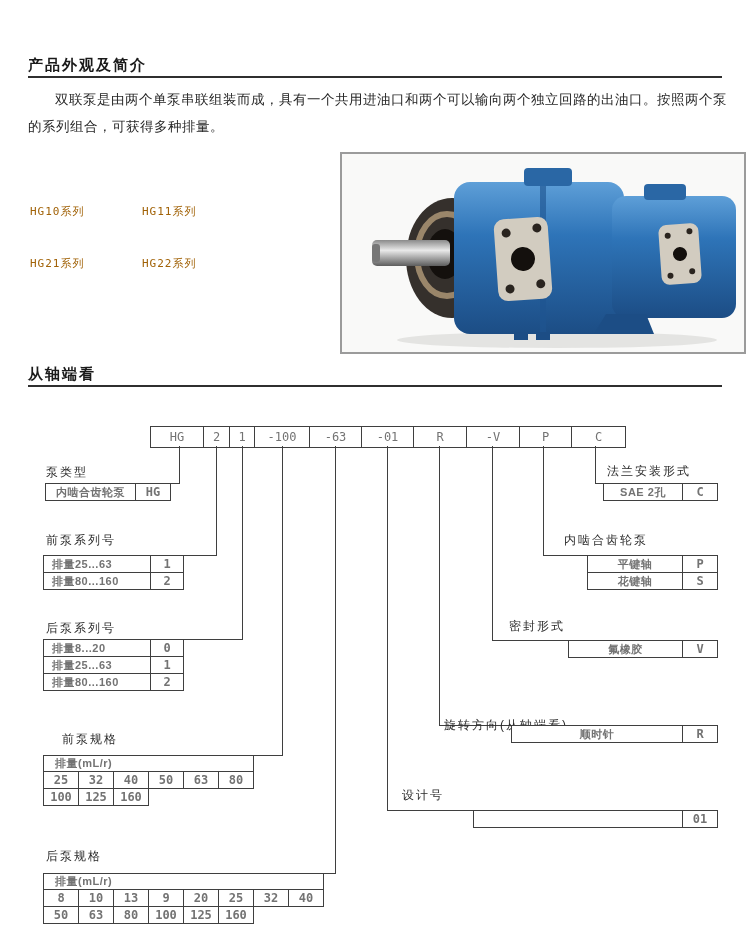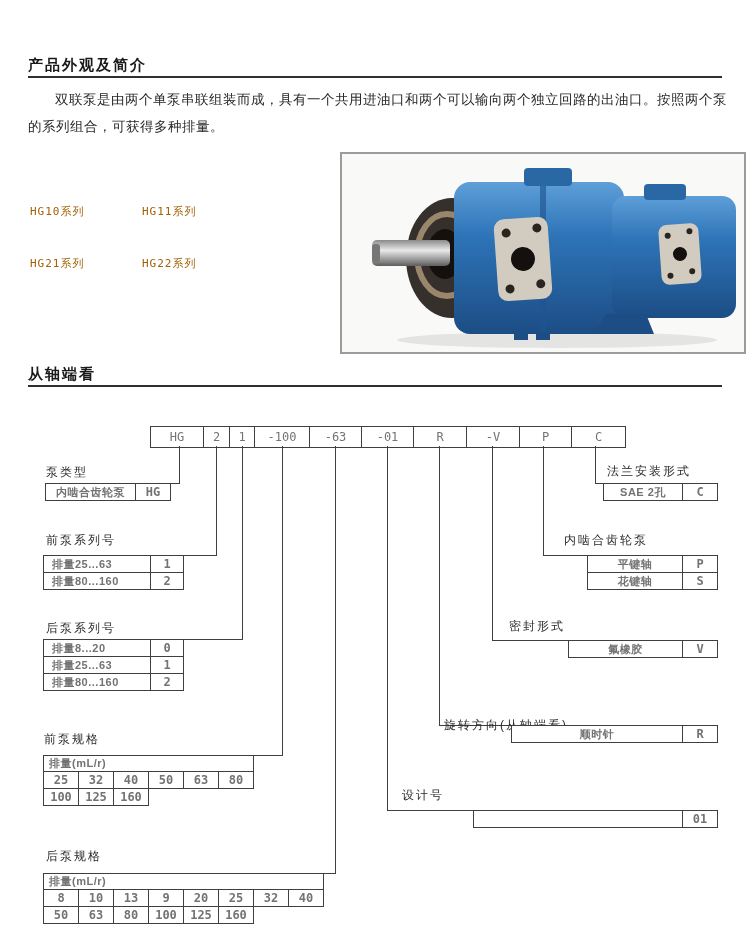--- a/index.html
+++ b/index.html
@@ -39,21 +39,21 @@
   .tbl { position:absolute;font-weight:bold; }
   .brow { display:flex; }
   .brow + .brow { margin-top:-1px; }
   .bcell {
     height:18px; border:1px solid #3f3f3f; display:flex; align-items:center;
     justify-content:center; font-size:11px; color:#737373; background:#fff;
     letter-spacing:0.5px; white-space:nowrap;
   }
   .bcell + .bcell { margin-left:-1px; }
   .bcell.name-left { justify-content:flex-start; padding-left:8px; }
-  .bcell.hdr { justify-content:flex-start; padding-left:5px; height:17px; }
+  .bcell.hdr { justify-content:flex-start; padding-left:11px; height:17px; }
   .num { font-family:"DejaVu Sans Mono","Liberation Mono",monospace; font-size:12px; letter-spacing:0; }
   .code-row { position:absolute; left:150px; top:426px; display:flex; }
   .code-row .bcell { height:22px; }
 </style>
 </head>
 <body>
 
 <div class="page">
 
 
@@ -181,21 +181,21 @@
     <div class="brow">
       <div class="bcell name-left" style="width:108px">排量25...63</div>
       <div class="bcell num" style="width:34px">1</div>
     </div>
     <div class="brow">
       <div class="bcell name-left" style="width:108px">排量80...160</div>
       <div class="bcell num" style="width:34px">2</div>
     </div>
   </div>
 
-  <div class="lbl" style="left:44px;top:731px">前泵规格</div>
+  <div class="lbl" style="left:62px;top:731px">前泵规格</div>
   <div class="tbl" style="left:43px;top:755px">
     <div class="brow">
       <div class="bcell hdr" style="width:211px">排量(mL/r)</div>
     </div>
     <div class="brow">
       <div class="bcell num" style="width:36px">25</div>
       <div class="bcell num" style="width:36px">32</div>
       <div class="bcell num" style="width:36px">40</div>
       <div class="bcell num" style="width:36px">50</div>
       <div class="bcell num" style="width:36px">63</div>

